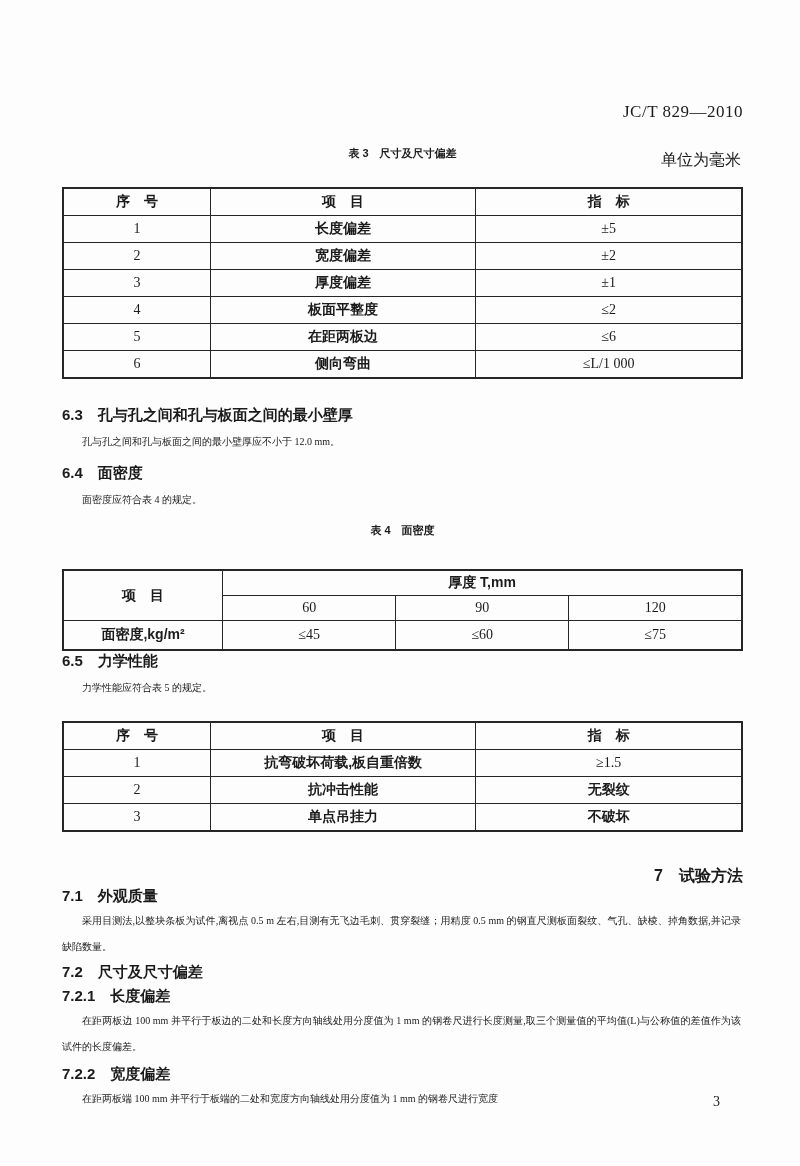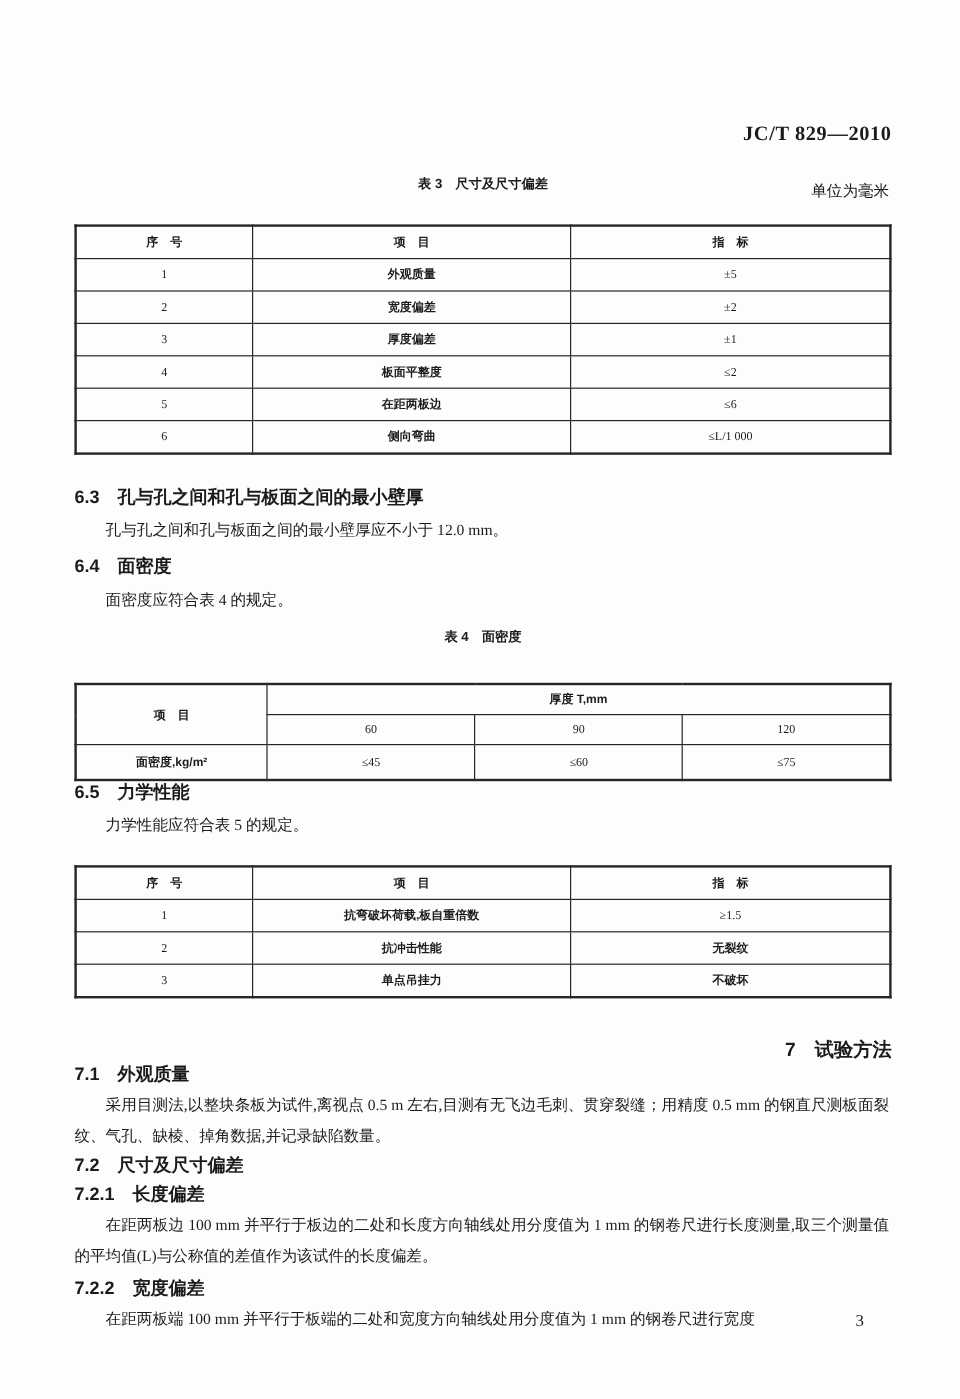--- a/index.html
+++ b/index.html
@@ -12,66 +12,66 @@
     overflow:hidden;
     color:#1b1b1b;
     font-family:"Liberation Serif","DejaVu Serif",serif;
   }
   .content { padding:0 57px 0 62px; }
 
   .std-code {
     margin-top:102px;
     text-align:right;
     font-family:"Liberation Serif",serif;
-    font-weight:bold;
+    font-weight:normal;
     font-size:17px;
     letter-spacing:0.5px;
   }
 
   .cap { position:relative; height:20px; }
   .cap .t {
     display:block; text-align:center;
     font-family:"Liberation Sans","DejaVu Sans",sans-serif;
     font-weight:bold; font-size:11px;
   }
   .cap .u {
     position:absolute; right:2px; top:4px;
-    font-size:13px; font-weight:normal;
+    font-size:16px; font-weight:normal;
     font-family:"Liberation Serif",serif;
   }
 
   table.tbl {
     width:100%;
     border-collapse:collapse;
     table-layout:fixed;
     border:2.5px solid #262626;
   }
   .tbl th, .tbl td {
     border:1.6px solid #262626;
     height:24px;
     padding:1px 4px;
     text-align:center;
     vertical-align:middle;
-    font-size:10px;
+    font-size:14px;
     font-family:"Liberation Serif","DejaVu Serif",serif;
     font-weight:normal;
   }
   .cjk {
     font-family:"Liberation Sans","DejaVu Sans",sans-serif !important;
     font-weight:bold !important;
   }
 
   .sec-h {
     font-family:"Liberation Sans","DejaVu Sans",sans-serif;
     font-weight:bold; font-size:15px;
     line-height:20px;
   }
   .chap-h { font-size:16px;text-align:right; }
   .sec-p {
-    font-size:13px; line-height:26px;
+    font-size:10px; line-height:26px;
     text-indent:2em; text-align:justify;
     margin-right:2px;
   }
 
   .mt102{margin-top:102px}.mt34{margin-top:34px}.mt26{}
   .mt24{margin-top:24px}.mt22{margin-top:26px}.mt21{margin-top:21px}
   .mt20{margin-top:20px}.mt18{}.mt12{margin-top:12px}
   .mt10{margin-top:10px}.mt8{margin-top:8px}
   .mt4{margin-top:4px}.mt2{margin-top:2px}
 
@@ -104,21 +104,21 @@
       <thead>
         <tr>
           <th class="cjk">序　号</th>
           <th class="cjk">项　目</th>
           <th class="cjk">指　标</th>
         </tr>
       </thead>
       <tbody>
         <tr>
           <td>1</td>
-          <td class="cjk">外观质量</td>
+          <td class="cjk">长度偏差</td>
           <td>±5</td>
         </tr>
         <tr>
           <td>2</td>
           <td class="cjk">宽度偏差</td>
           <td>±2</td>
         </tr>
         <tr>
           <td>3</td>
           <td class="cjk">厚度偏差</td>

